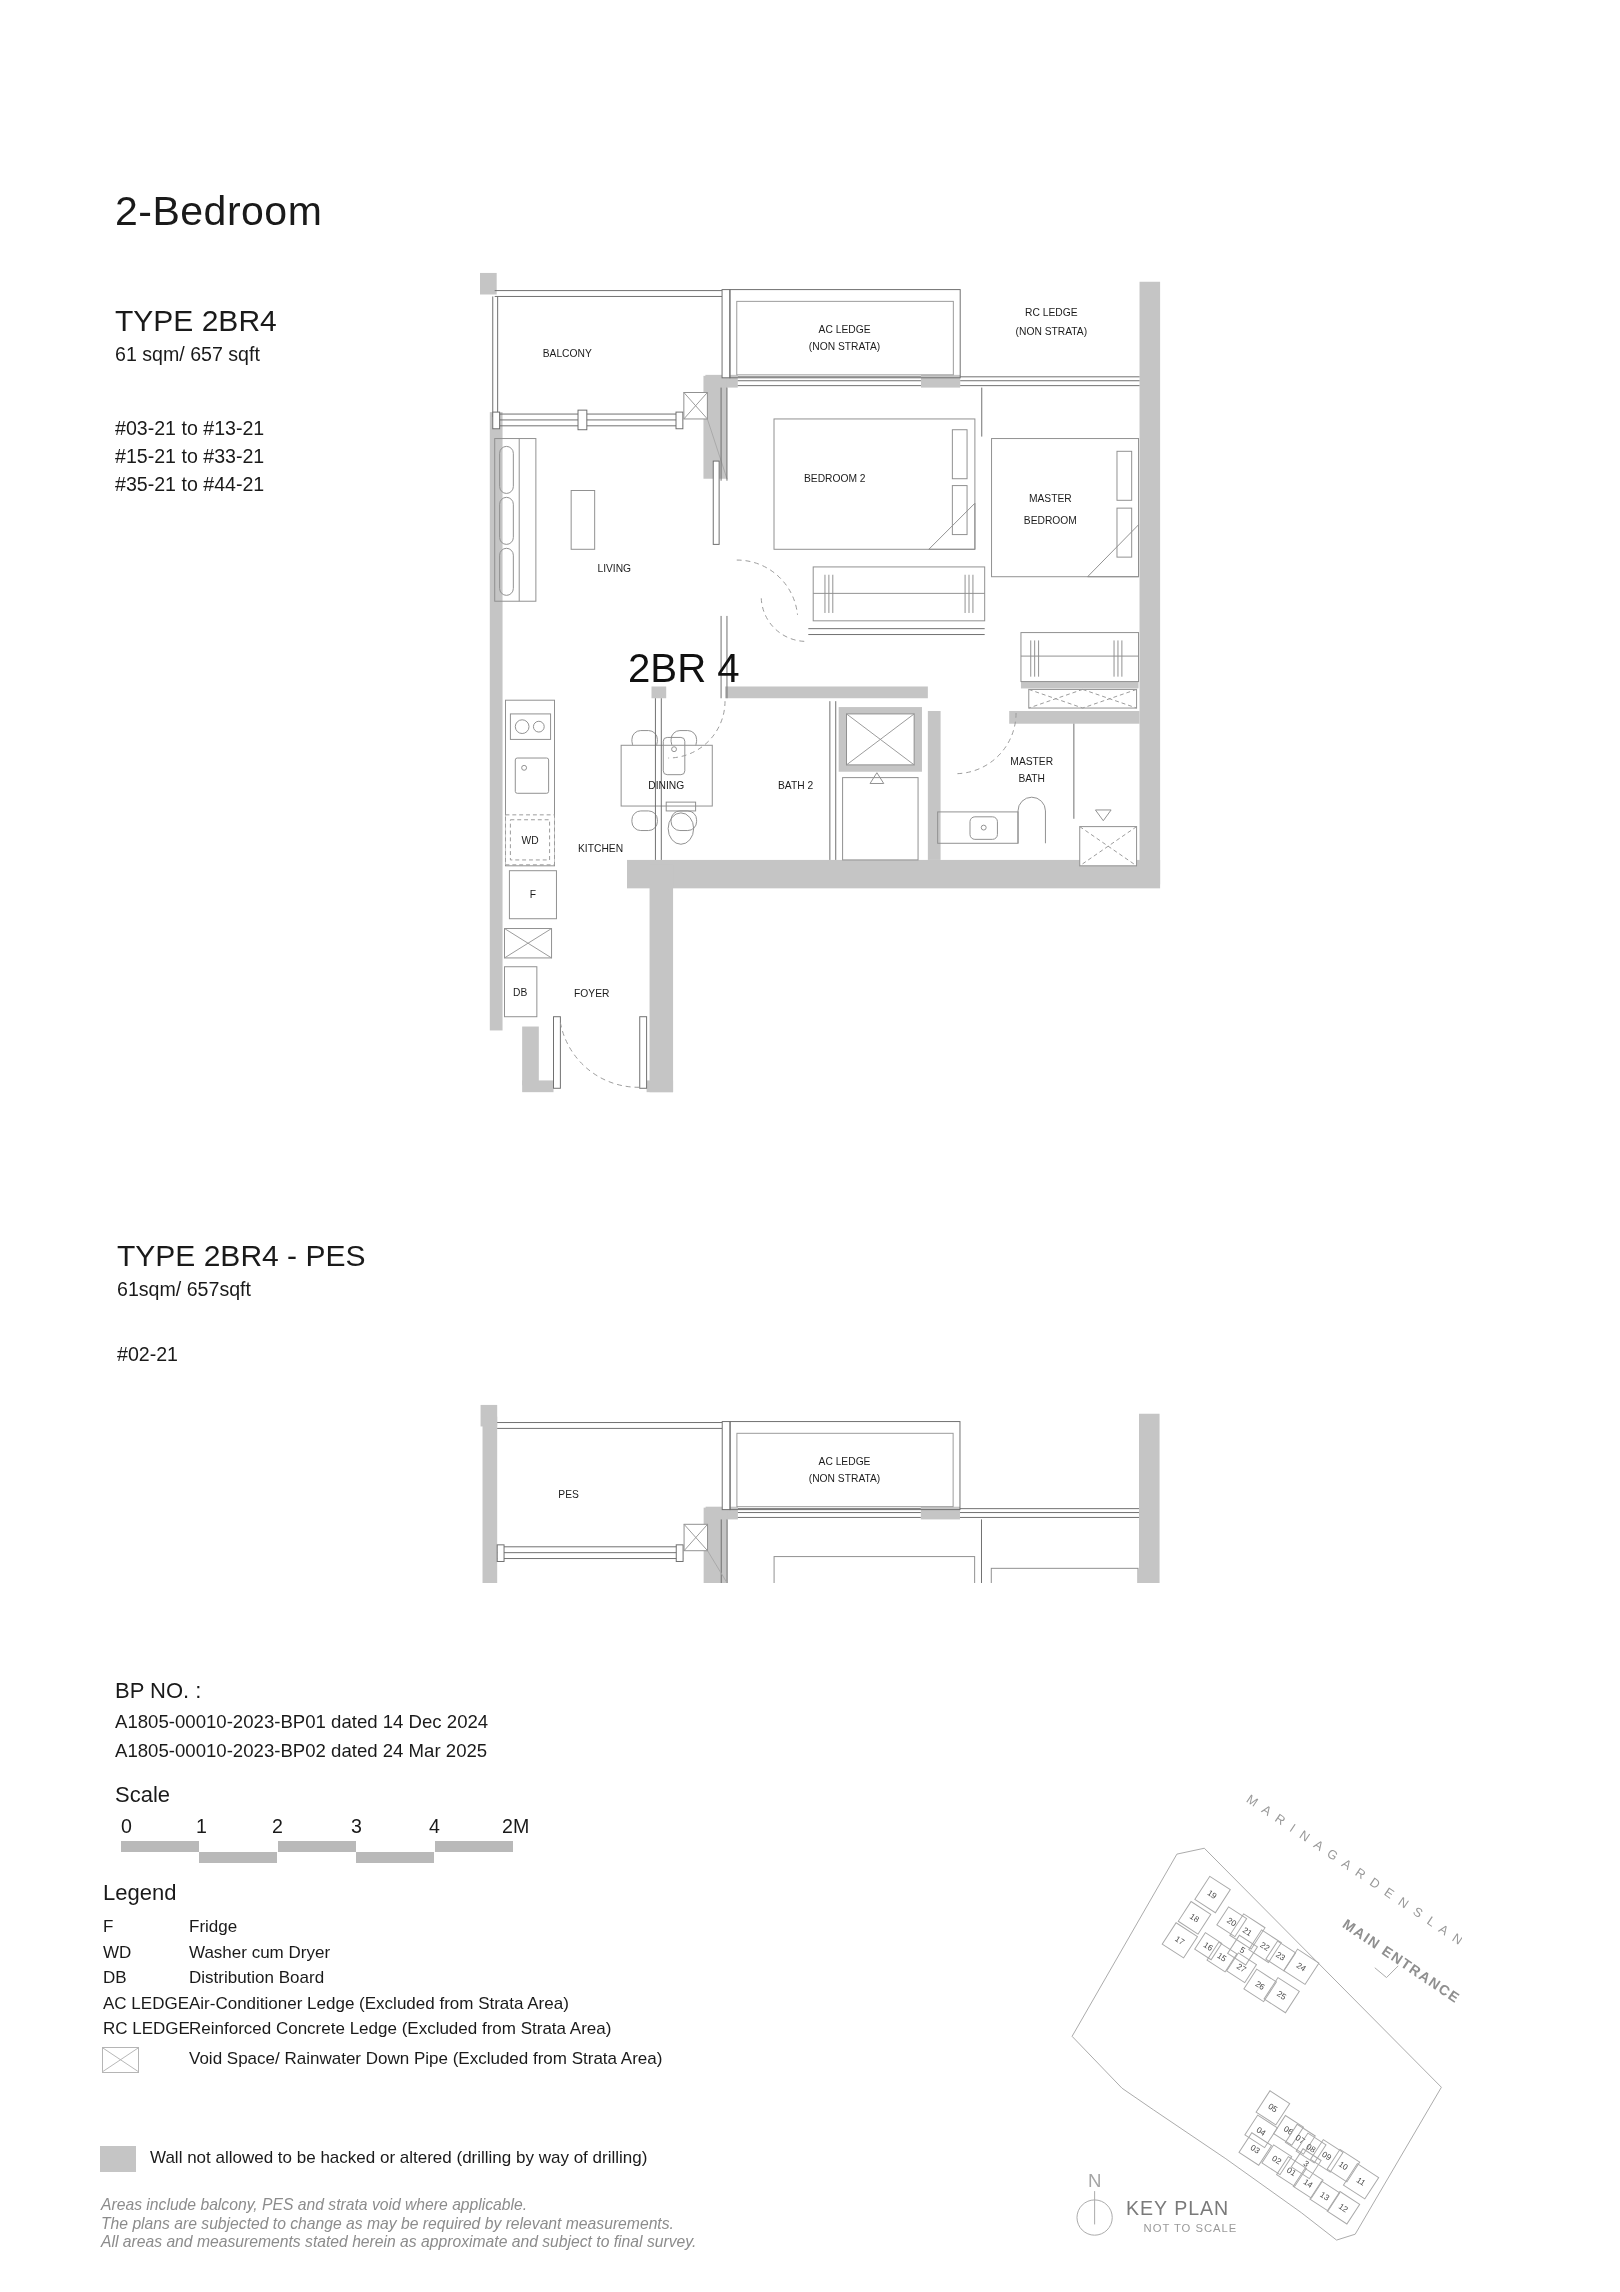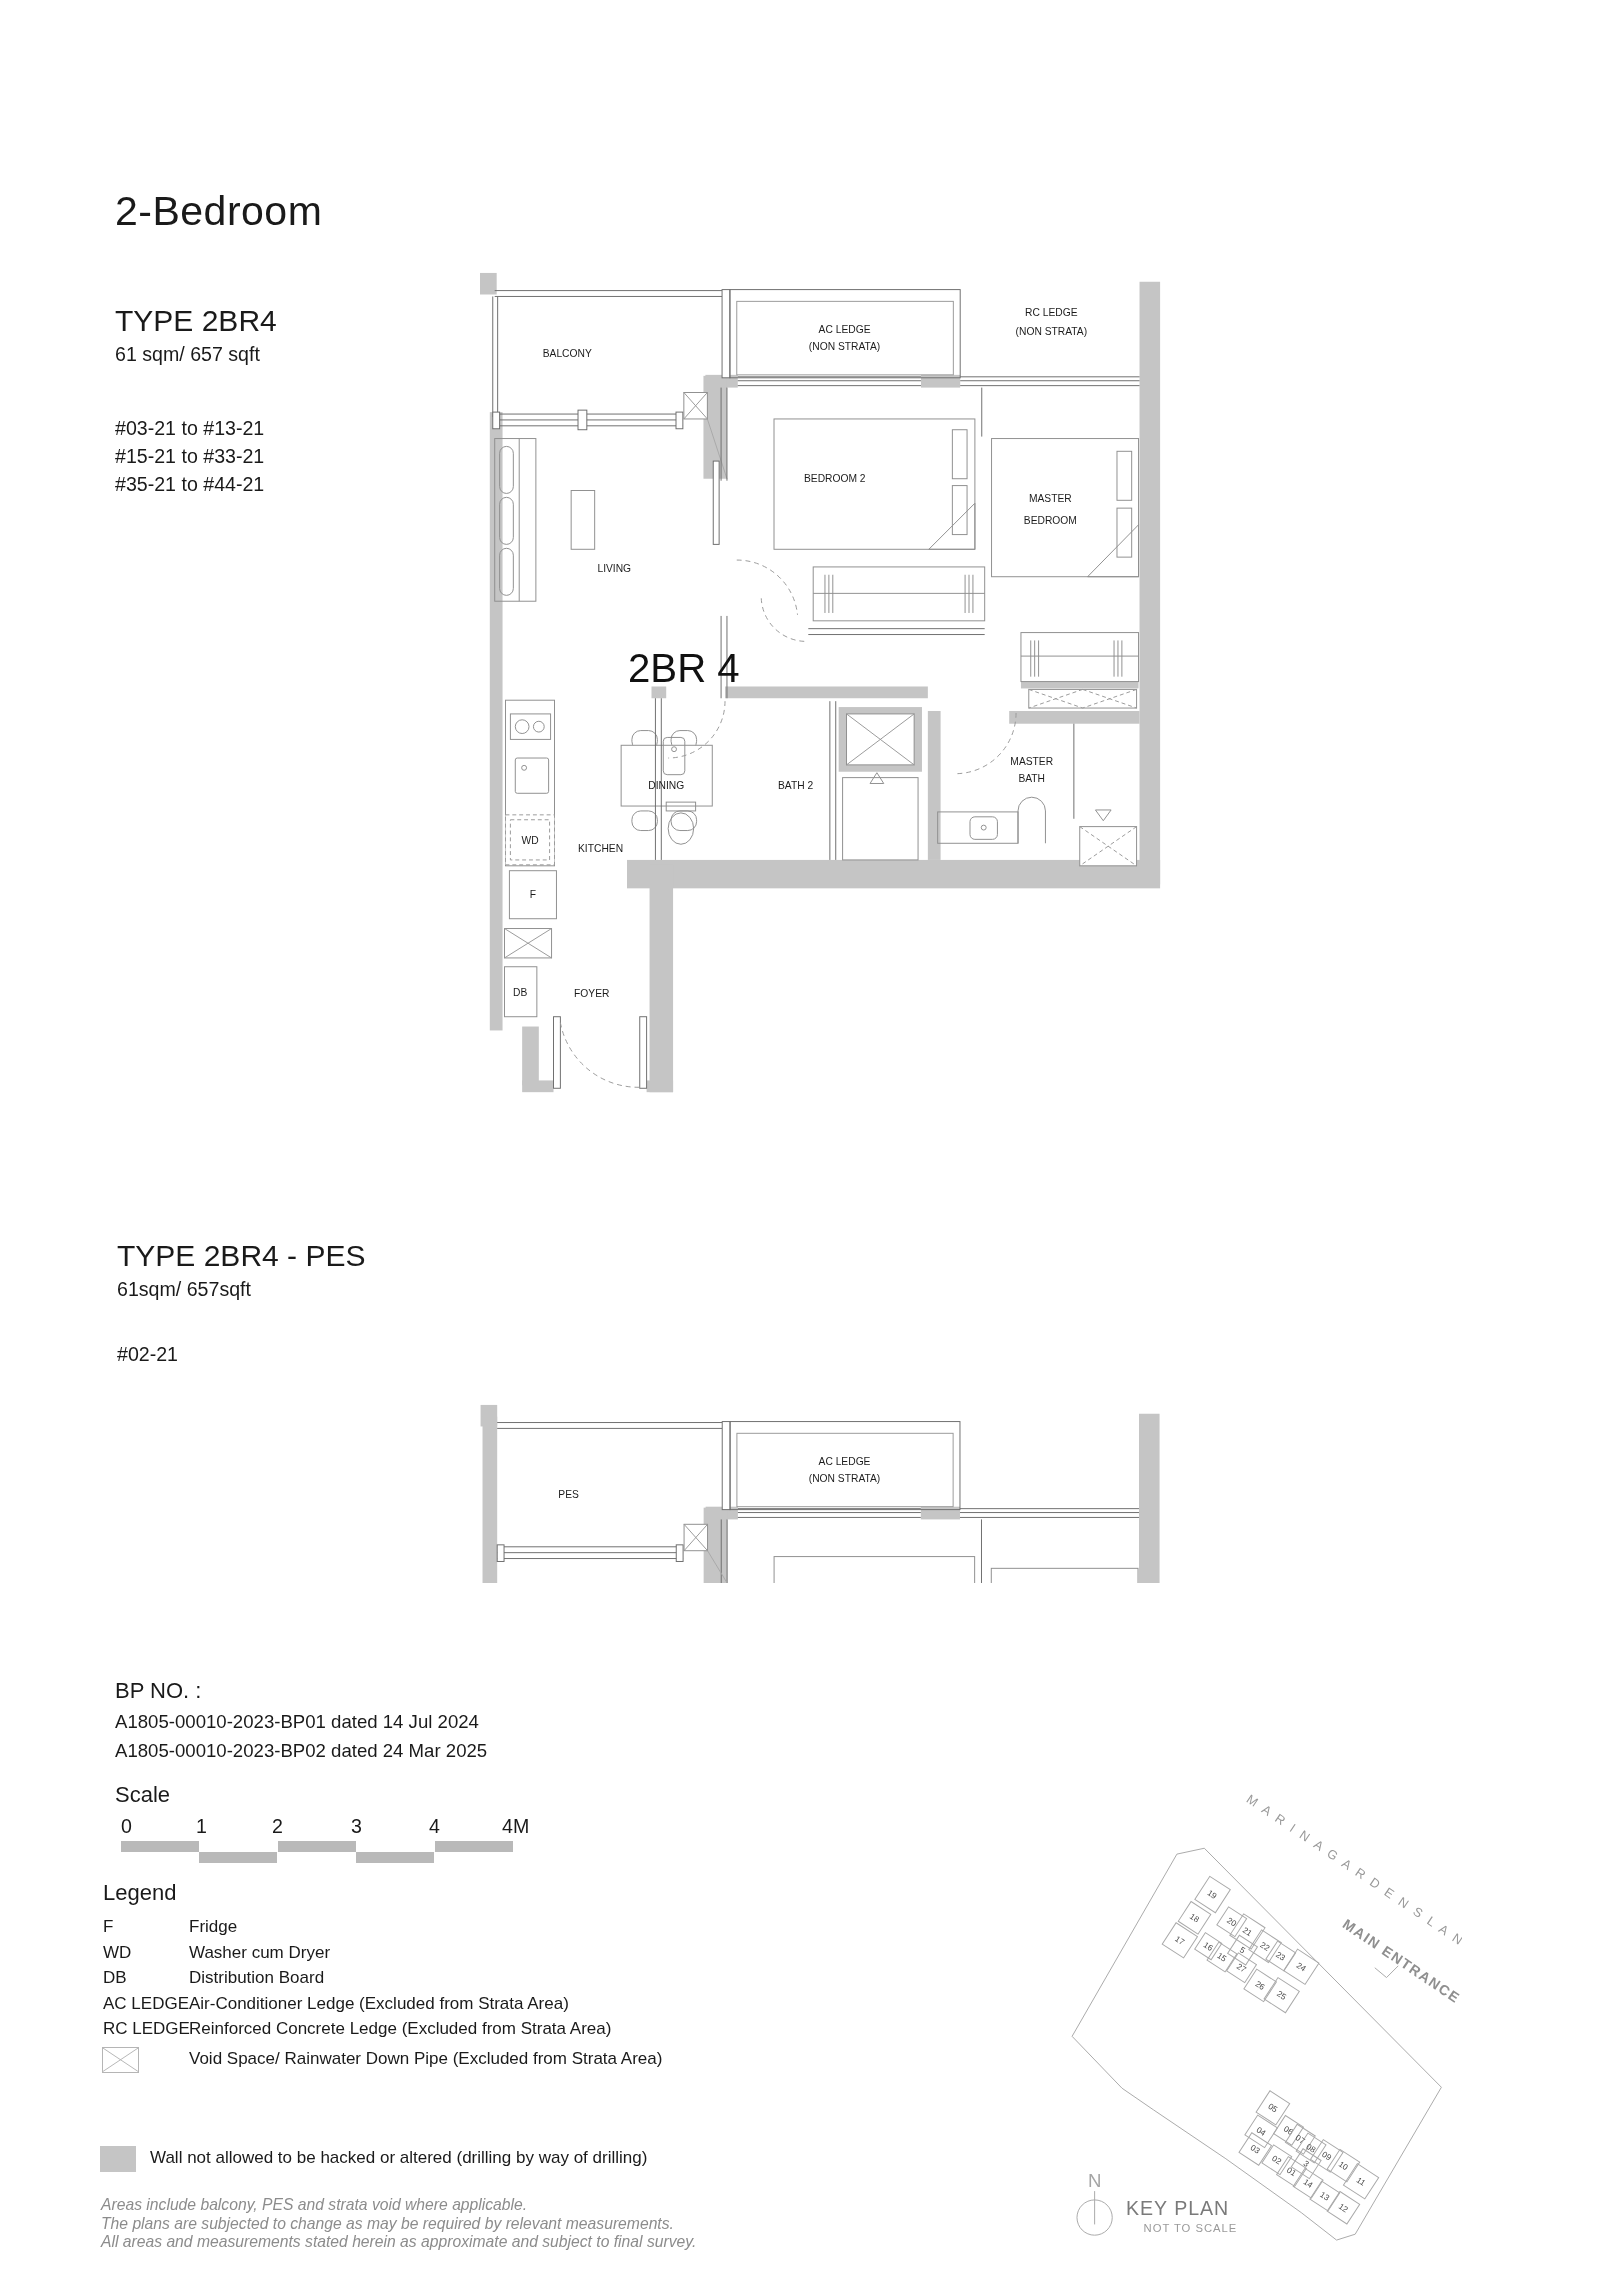--- a/index.html
+++ b/index.html
@@ -304,31 +304,31 @@
       <rect class="fxn" x="522" y="170" width="150" height="28"></rect>
       <line x1="232" y1="152" x2="252" y2="185" class="kline"></line>
     </g>
     <text class="lbl" x="90" y="98" text-anchor="middle">PES</text>
     <text class="lbl" x="372" y="64" text-anchor="middle">AC LEDGE</text>
     <text class="lbl" x="372" y="82" text-anchor="middle">(NON STRATA)</text>
   </svg>
 
   <div class="abs small-head" style="left:115px;top:1678px;">BP NO. :</div>
   <div class="abs bp" style="left:115px;top:1707px;">
-    <div>A1805-00010-2023-BP01 dated 14 Jul 2024</div>
+    <div>A1805-00010-2023-BP01 dated 14 Dec 2024</div>
     <div>A1805-00010-2023-BP02 dated 24 Mar 2025</div>
   </div>
 
   <div class="abs small-head" style="left:115px;top:1782px;">Scale</div>
   <div class="abs scale-num" style="left:121px;top:1815px;">0</div>
   <div class="abs scale-num" style="left:196px;top:1815px;">1</div>
   <div class="abs scale-num" style="left:272px;top:1815px;">2</div>
   <div class="abs scale-num" style="left:351px;top:1815px;">3</div>
   <div class="abs scale-num" style="left:429px;top:1815px;">4</div>
-  <div class="abs scale-num" style="left:502px;top:1815px;">4M</div>
+  <div class="abs scale-num" style="left:502px;top:1815px;">2M</div>
   <div class="abs" style="left:121px;top:1841px;width:392px;height:21.6px;">
     <div class="abs" style="left:0;top:0;width:78px;height:10.8px;background:#b9b9b9;"></div>
     <div class="abs" style="left:78px;top:10.8px;width:78px;height:10.8px;background:#b9b9b9;"></div>
     <div class="abs" style="left:157px;top:0;width:78px;height:10.8px;background:#b9b9b9;"></div>
     <div class="abs" style="left:235px;top:10.8px;width:78px;height:10.8px;background:#b9b9b9;"></div>
     <div class="abs" style="left:314px;top:0;width:78px;height:10.8px;background:#b9b9b9;"></div>
   </div>
 
   <div class="abs small-head" style="left:103px;top:1880px;">Legend</div>
   <div class="abs legend-key" style="left:103px;top:1917px;">F</div>

